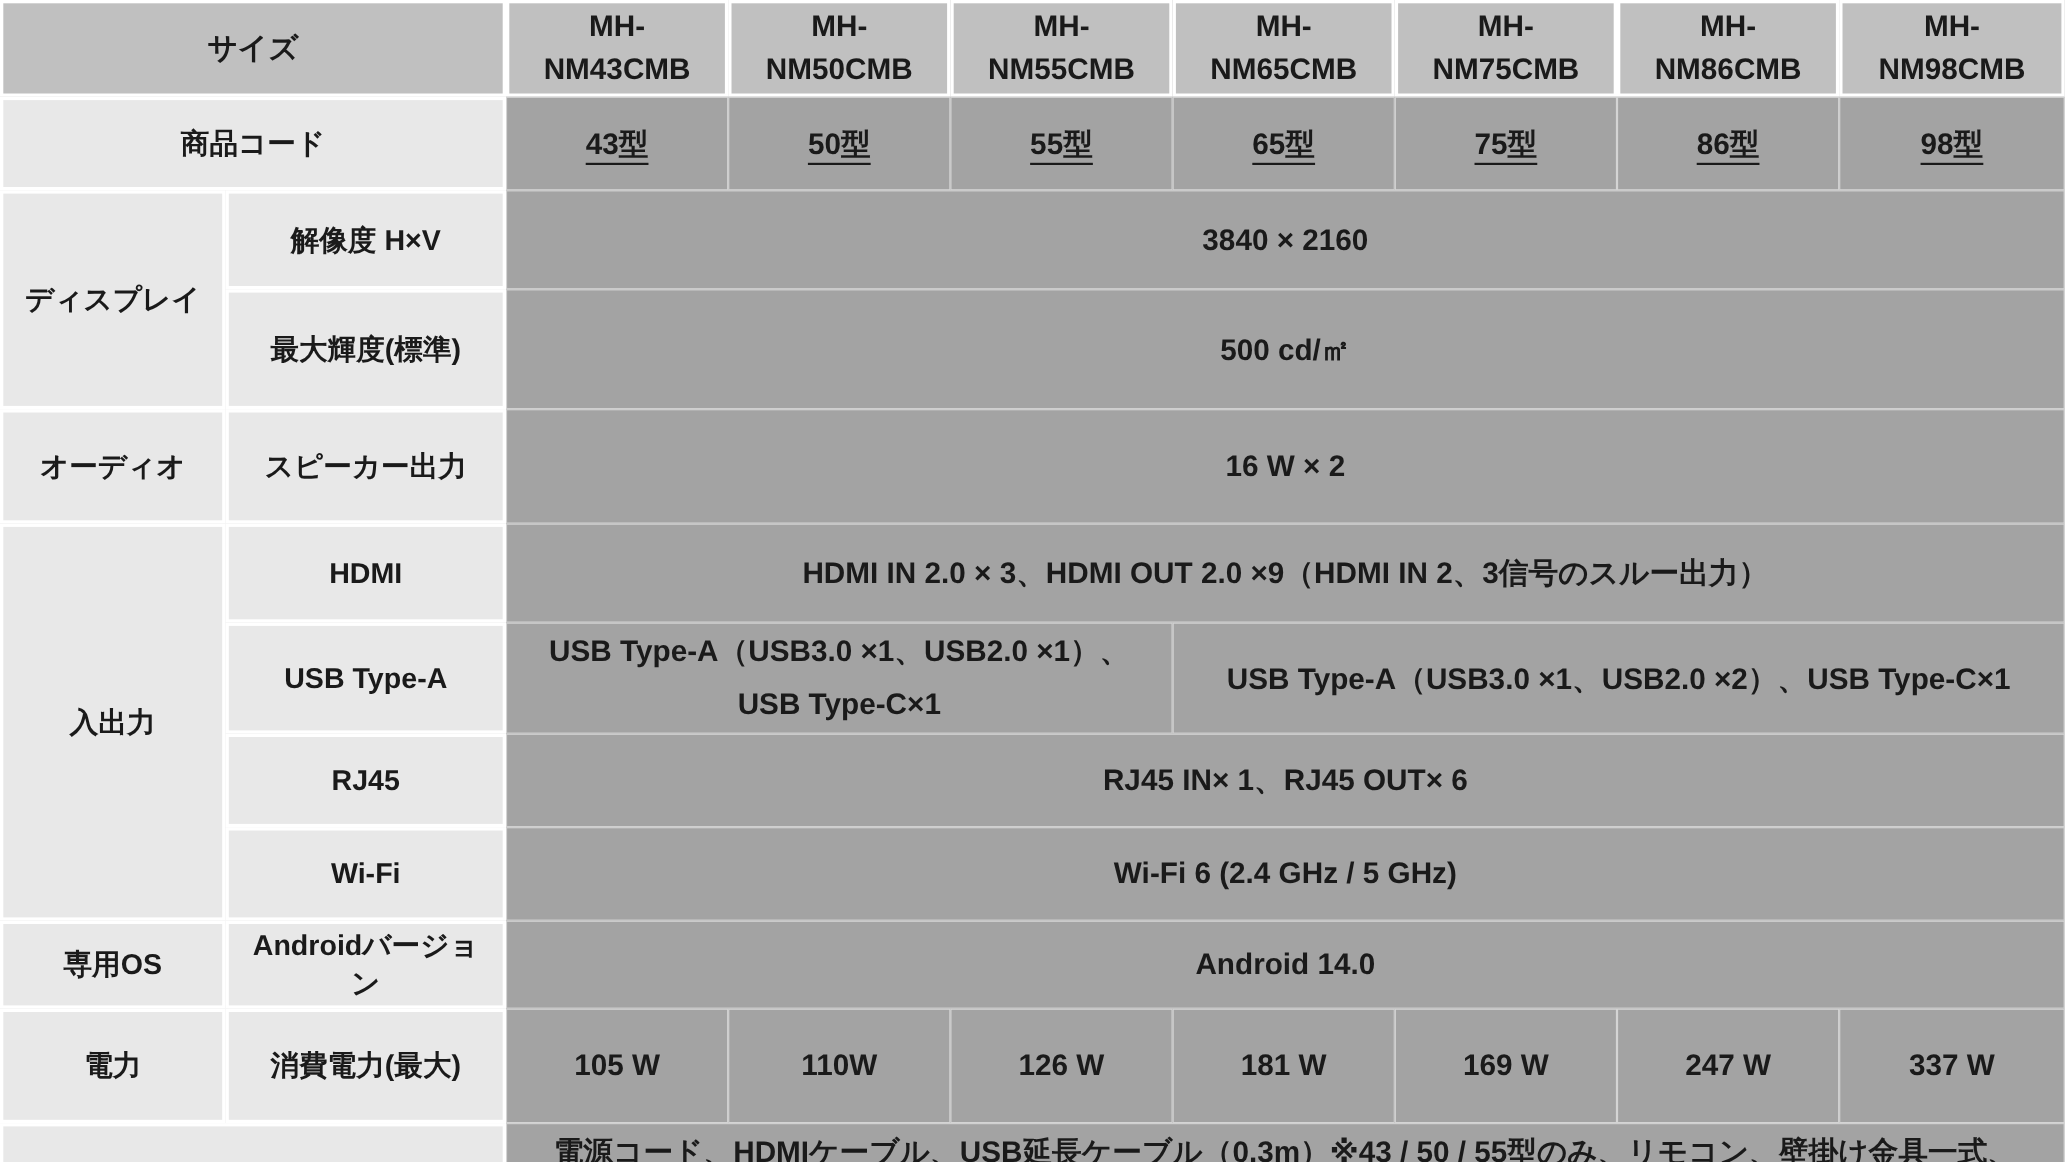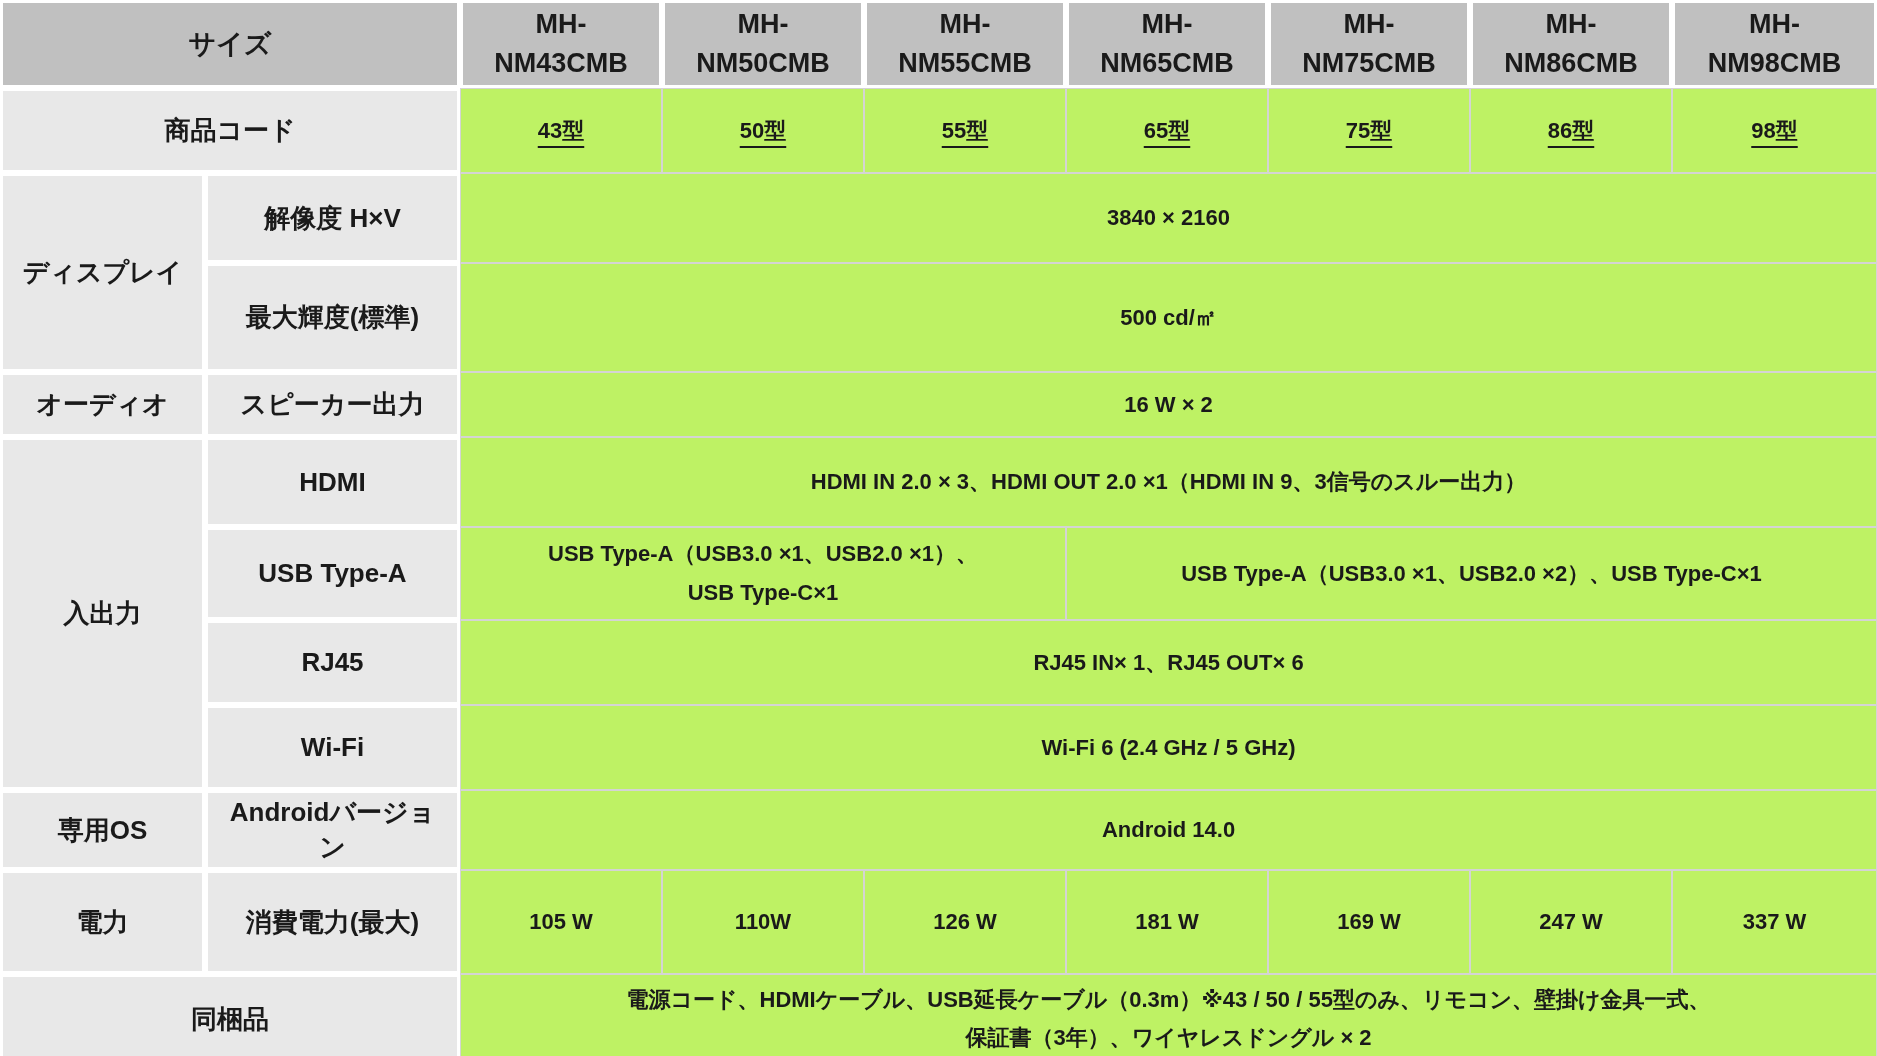--- a/index.html
+++ b/index.html
@@ -36,33 +36,33 @@
     white-space:pre-line;
   }
   
   .lbl{
     background:var(--label-bg);
     border:3px solid #ffffff;
     font-size:26px;
   }
   
   .val{
-    background:#bef264;
+    background:#a3a3a3;
     border:1px solid var(--row-line);
-    font-size:22px;
+    font-size:27px;
     margin-left:44px;
   }
   .pre{white-space:pre-line;line-height:1.75;}
   .size-link{
     text-decoration:underline;
     text-decoration-thickness:2px;
     text-underline-offset:8px;
   }
   .r1{height:88px}.r2{height:85px}.r3{height:90px}.r4{height:109px}
-  .r5{height:65px}.r6{height:90px}.r7{height:93px}.r8{height:85px}
+  .r5{height:104px}.r6{height:90px}.r7{height:93px}.r8{height:85px}
   .r9{height:85px}.r10{height:76px}.r11{height:104px}.r12{height:90px}
 </style>
 </head>
 <body>
 
 <table class="spec-table">
   <colgroup>
     <col style="width:205px">
       <col style="width:255px">
     <col style="width:202px">
@@ -117,21 +117,21 @@
 
   <tr class="r5">
     <th class="lbl">オーディオ</th>
     <th class="lbl">スピーカー出力</th>
     <td class="val" colspan="7">16 W × 2</td>
   </tr>
 
   <tr class="r6">
     <th class="lbl" rowspan="4">入出力</th>
     <th class="lbl">HDMI</th>
-    <td class="val" colspan="7">HDMI IN 2.0 × 3、HDMI OUT 2.0 ×1（HDMI IN 9、3信号のスルー出力）</td>
+    <td class="val" colspan="7">HDMI IN 2.0 × 3、HDMI OUT 2.0 ×9（HDMI IN 2、3信号のスルー出力）</td>
   </tr>
 
   <tr class="r7">
     <th class="lbl">USB Type-A</th>
     <td class="val pre" colspan="3">USB Type-A（USB3.0 ×1、USB2.0 ×1）、
 USB Type-C×1</td>
     <td class="val" colspan="4">USB Type-A（USB3.0 ×1、USB2.0 ×2）、USB Type-C×1</td>
   </tr>
 
   <tr class="r8">

